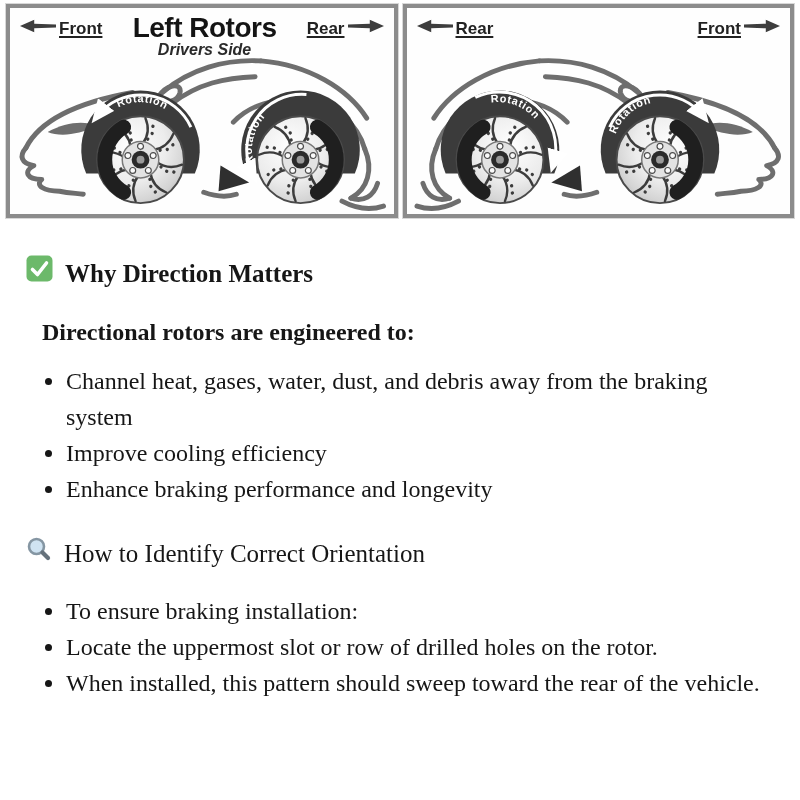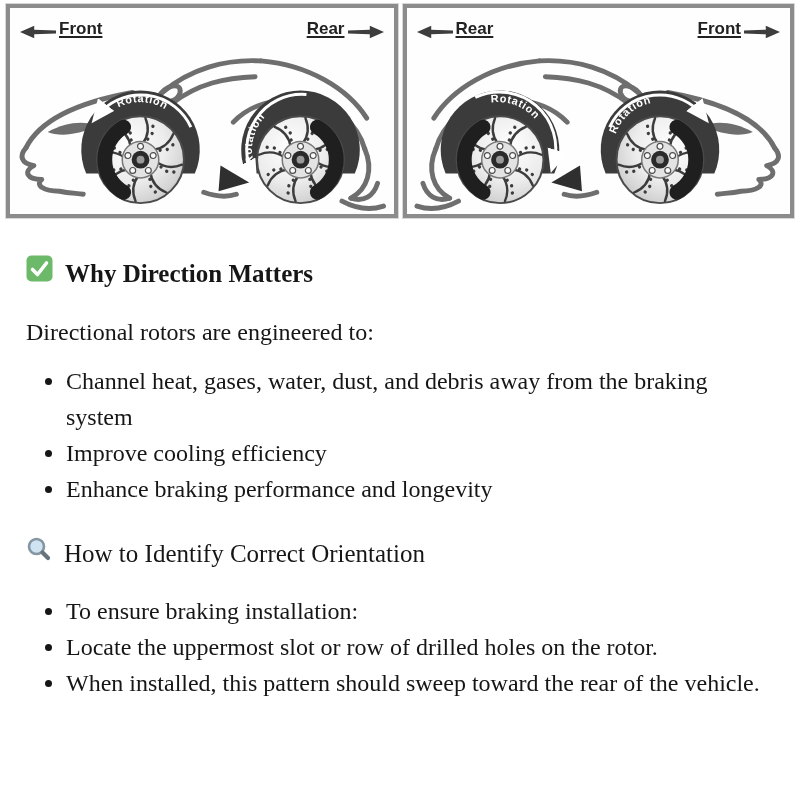--- a/index.html
+++ b/index.html
@@ -2,36 +2,36 @@
 <html><head>
 <meta charset="utf-8">
 <style>
   html,body{margin:0;padding:0;background:#ffffff;}
   body{width:800px;height:800px;overflow:hidden;font-family:"Liberation Serif",serif;color:#161616;}
 
   
   .panels{display:flex;gap:5px;margin:4px 6px 0 6px;}
   .panel{flex:1;position:relative;height:214px;border:4px solid #8c8c8c;outline:1px solid #d8d8d8;background:#fefefe;box-sizing:border-box;}
   .panel-header{position:absolute;top:5px;left:10px;right:10px;display:flex;justify-content:space-between;align-items:flex-start;z-index:3;}
-  .dir-label{display:inline-flex;align-items:flex-end;gap:3px;font-family:"Liberation Sans",sans-serif;font-weight:700;font-size:17px;color:#222;margin-top:6px;}
+  .dir-label{display:inline-flex;align-items:flex-start;gap:3px;font-family:"Liberation Sans",sans-serif;font-weight:700;font-size:17px;color:#222;margin-top:6px;}
   .dir-label .txt{text-decoration:underline;text-decoration-thickness:2px;text-underline-offset:2px;}
   .dir-arrow{display:block;}
   .titles{flex:1;text-align:center;font-family:"Liberation Sans",sans-serif;line-height:1.05;}
   .panel-title{font-size:28px;font-weight:700;color:#141414;letter-spacing:-0.5px;}
   .panel-subtitle{font-size:16px;font-weight:700;font-style:italic;color:#2a2a2a;}
   .car-svg{position:absolute;left:0;right:0;bottom:1px;width:100%;height:160px;z-index:1;}
 
   
   .content{padding:9px 26px 0 26px;font-size:24px;line-height:1.5;}
   .intro{margin:0;max-width:736px;}
   .h-sec{display:flex;align-items:flex-end;gap:12px;font-size:25px;margin:25px 0 0 0;}
   .h-sec .icon{flex:0 0 auto;margin-top:3px;}
   .h-bold{font-weight:700;}
   .h-reg{font-weight:400;}
-  .lead{margin:21px 0 0 0;}
+  .lead{margin:21px 0 0 16px;font-weight:bold;}
   ul{margin:13px 0 0 0;padding-left:40px;max-width:724px;}
   ul.l2{margin-top:21px;max-width:730px;}
   li{margin:0;}
 
   .rot-text{font-family:"Liberation Sans",sans-serif;font-size:11px;font-weight:700;fill:#ffffff;letter-spacing:.7px;}
   .rot-arrow{stroke:#ffffff;stroke-width:3;fill:none;}
 </style>
 </head>
 <body>
 
@@ -122,20 +122,24 @@
 <div class="panels">
 
   <div class="panel">
     <div class="panel-header">
       <span class="dir-label">
         <svg class="dir-arrow" width="36" height="14" viewBox="0 0 38 14">
             <path d="M0 7 L15 0.5 L15 4.5 L38 5.5 L38 8.5 L15 9.5 L15 13.5 Z" fill="#3d3d3d"></path>
           </svg>
         <span class="txt">Front</span>
       </span>
+      <span class="titles">
+        <div class="panel-title">Left Rotors</div>
+        <div class="panel-subtitle">Drivers Side</div>
+      </span>
       <span class="dir-label">
         <span class="txt">Rear</span>
         <svg class="dir-arrow" width="36" height="14" viewBox="0 0 38 14">
             <path d="M38 7 L23 0.5 L23 4.5 L0 5.5 L0 8.5 L23 9.5 L23 13.5 Z" fill="#3d3d3d"></path>
           </svg>
       </span>
     </div>
     <svg class="car-svg" viewBox="0 0 380 162" preserveAspectRatio="xMidYMax meet">
       <use href="#carart"></use>
       <g transform="translate(128,98)">

